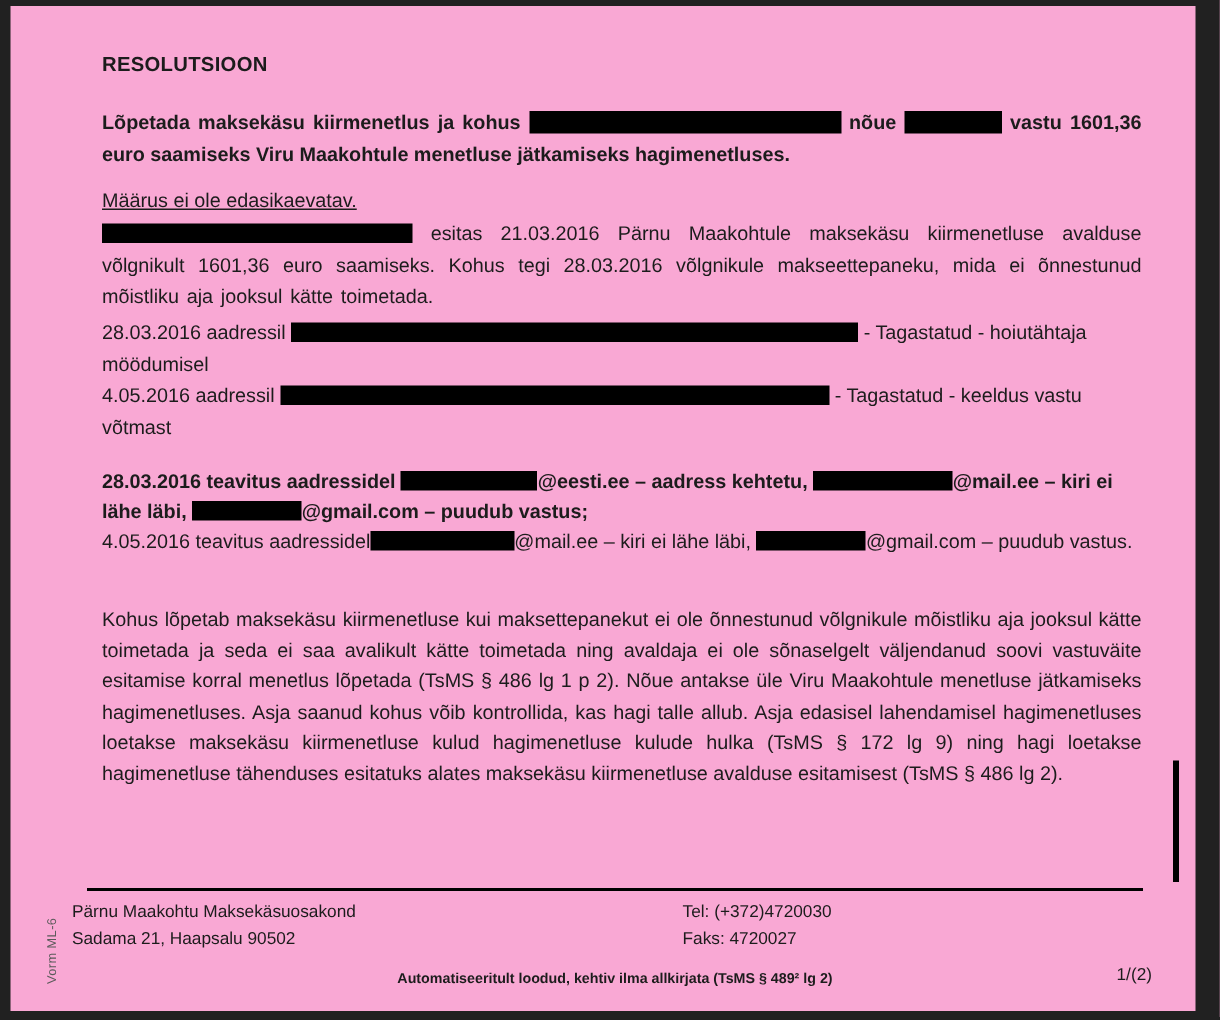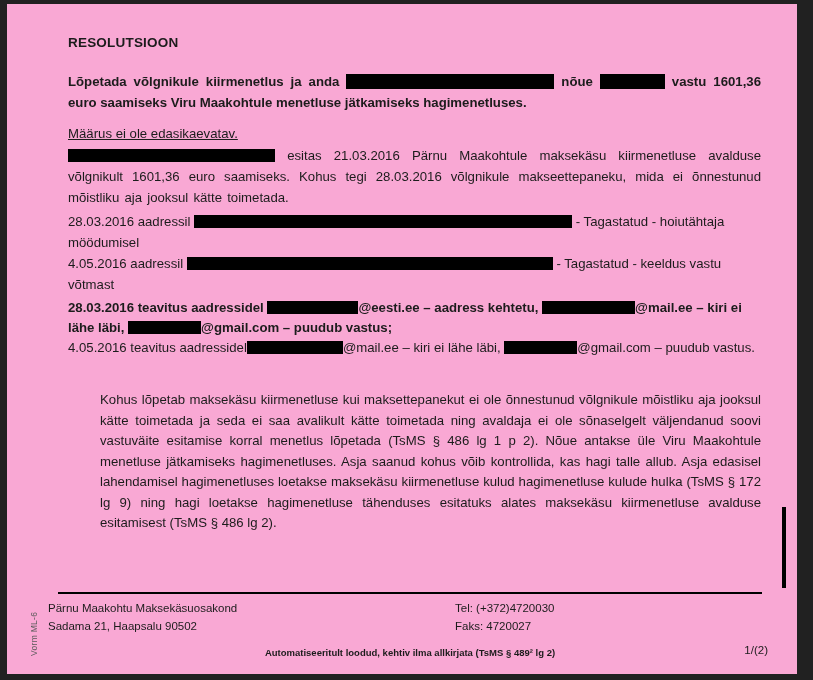--- a/index.html
+++ b/index.html
@@ -34,26 +34,26 @@
     height: 13px;
     background: #000;
     vertical-align: -2px;
   }
   .p-resolution { margin-bottom: 10px; }
   .p-resolution .redact { height: 15px; vertical-align: -3px; }
   .p-no-appeal { margin-bottom: 1px; text-decoration: underline; }
   .p-intro { margin-bottom: 3px; word-spacing: 1.5px; }
   .p-addresses-heading { margin-bottom: 1px; }
   .p-address-1 { margin-bottom: 0; }
-  .p-address-2 { margin-bottom: 3px; }
+  .p-address-2 { margin-bottom: 16px; }
   .p-notice-1 { line-height: 20px; margin-bottom: 0; font-weight: bold; }
   .p-notice-2 { line-height: 20px; margin-bottom: 32px; }
   .p-confirmation { margin-bottom: 12px; }
   .p-confirmation .redact { height: 14px; }
-  .p-legal { line-height: 20.5px; margin-bottom: 0; margin-left: 32px; }
+  .p-legal { line-height: 20.5px; margin-bottom: 0; }
 
   .changebar {
     position: absolute;
     left: 775px; top: 503px;
     width: 4px; height: 81px;
     background: #000;
   }
   .vorm {
     position: absolute;
     left: 22px; top: 652px;
@@ -88,21 +88,21 @@
     font-size: 11.5px;
   }
 </style>
 </head>
 <body>
 
 <div class="page">
   <div class="content">
     <div class="heading">RESOLUTSIOON</div>
     <div id="paragraphs">
-        <p class="para p-resolution bold justify"><span>Lõpetada võlgnikule kiirmenetlus ja anda </span><span class="redact" style="width: 208px;"></span><span> nõue </span><span class="redact" style="width: 65px;"></span><span> vastu 1601,36 euro saamiseks Viru Maakohtule menetluse jätkamiseks hagimenetluses.</span></p>
+        <p class="para p-resolution bold justify"><span>Lõpetada maksekäsu kiirmenetlus ja kohus </span><span class="redact" style="width: 208px;"></span><span> nõue </span><span class="redact" style="width: 65px;"></span><span> vastu 1601,36 euro saamiseks Viru Maakohtule menetluse jätkamiseks hagimenetluses.</span></p>
         <p class="para p-no-appeal"><span>Määrus ei ole edasikaevatav.</span></p>
         <p class="para p-intro justify"><span class="redact" style="width: 207px;"></span><span> esitas 21.03.2016 Pärnu Maakohtule maksekäsu kiirmenetluse avalduse võlgnikult 1601,36 euro saamiseks. Kohus tegi 28.03.2016 võlgnikule makseettepaneku, mida ei õnnestunud mõistliku aja jooksul kätte toimetada.</span></p>
         <p class="para p-address-1"><span>28.03.2016 aadressil </span><span class="redact" style="width: 378px;"></span><span> - Tagastatud - hoiutähtaja möödumisel</span></p>
         <p class="para p-address-2"><span>4.05.2016 aadressil </span><span class="redact" style="width: 366px;"></span><span> - Tagastatud - keeldus vastu võtmast</span></p>
         <p class="para p-notice-1"><span>28.03.2016 teavitus aadressidel </span><span class="redact" style="width: 91px;"></span><span>@eesti.ee – aadress kehtetu, </span><span class="redact" style="width: 93px;"></span><span>@mail.ee – kiri ei lähe läbi, </span><span class="redact" style="width: 73px;"></span><span>@gmail.com – puudub vastus;</span></p>
         <p class="para p-notice-2"><span>4.05.2016 teavitus aadressidel</span><span class="redact" style="width: 96px;"></span><span>@mail.ee – kiri ei lähe läbi, </span><span class="redact" style="width: 73px;"></span><span>@gmail.com – puudub vastus.</span></p>
         <p class="para p-legal justify"><span>Kohus lõpetab maksekäsu kiirmenetluse kui maksettepanekut ei ole õnnestunud võlgnikule mõistliku aja jooksul kätte toimetada ja seda ei saa avalikult kätte toimetada ning avaldaja ei ole sõnaselgelt väljendanud soovi vastuväite esitamise korral menetlus lõpetada (TsMS § 486 lg 1 p 2). Nõue antakse üle Viru Maakohtule menetluse jätkamiseks hagimenetluses. Asja saanud kohus võib kontrollida, kas hagi talle allub. Asja edasisel lahendamisel hagimenetluses loetakse maksekäsu kiirmenetluse kulud hagimenetluse kulude hulka (TsMS § 172 lg 9) ning hagi loetakse hagimenetluse tähenduses esitatuks alates maksekäsu kiirmenetluse avalduse esitamisest (TsMS § 486 lg 2).</span></p>
       </div>
   </div>
 

